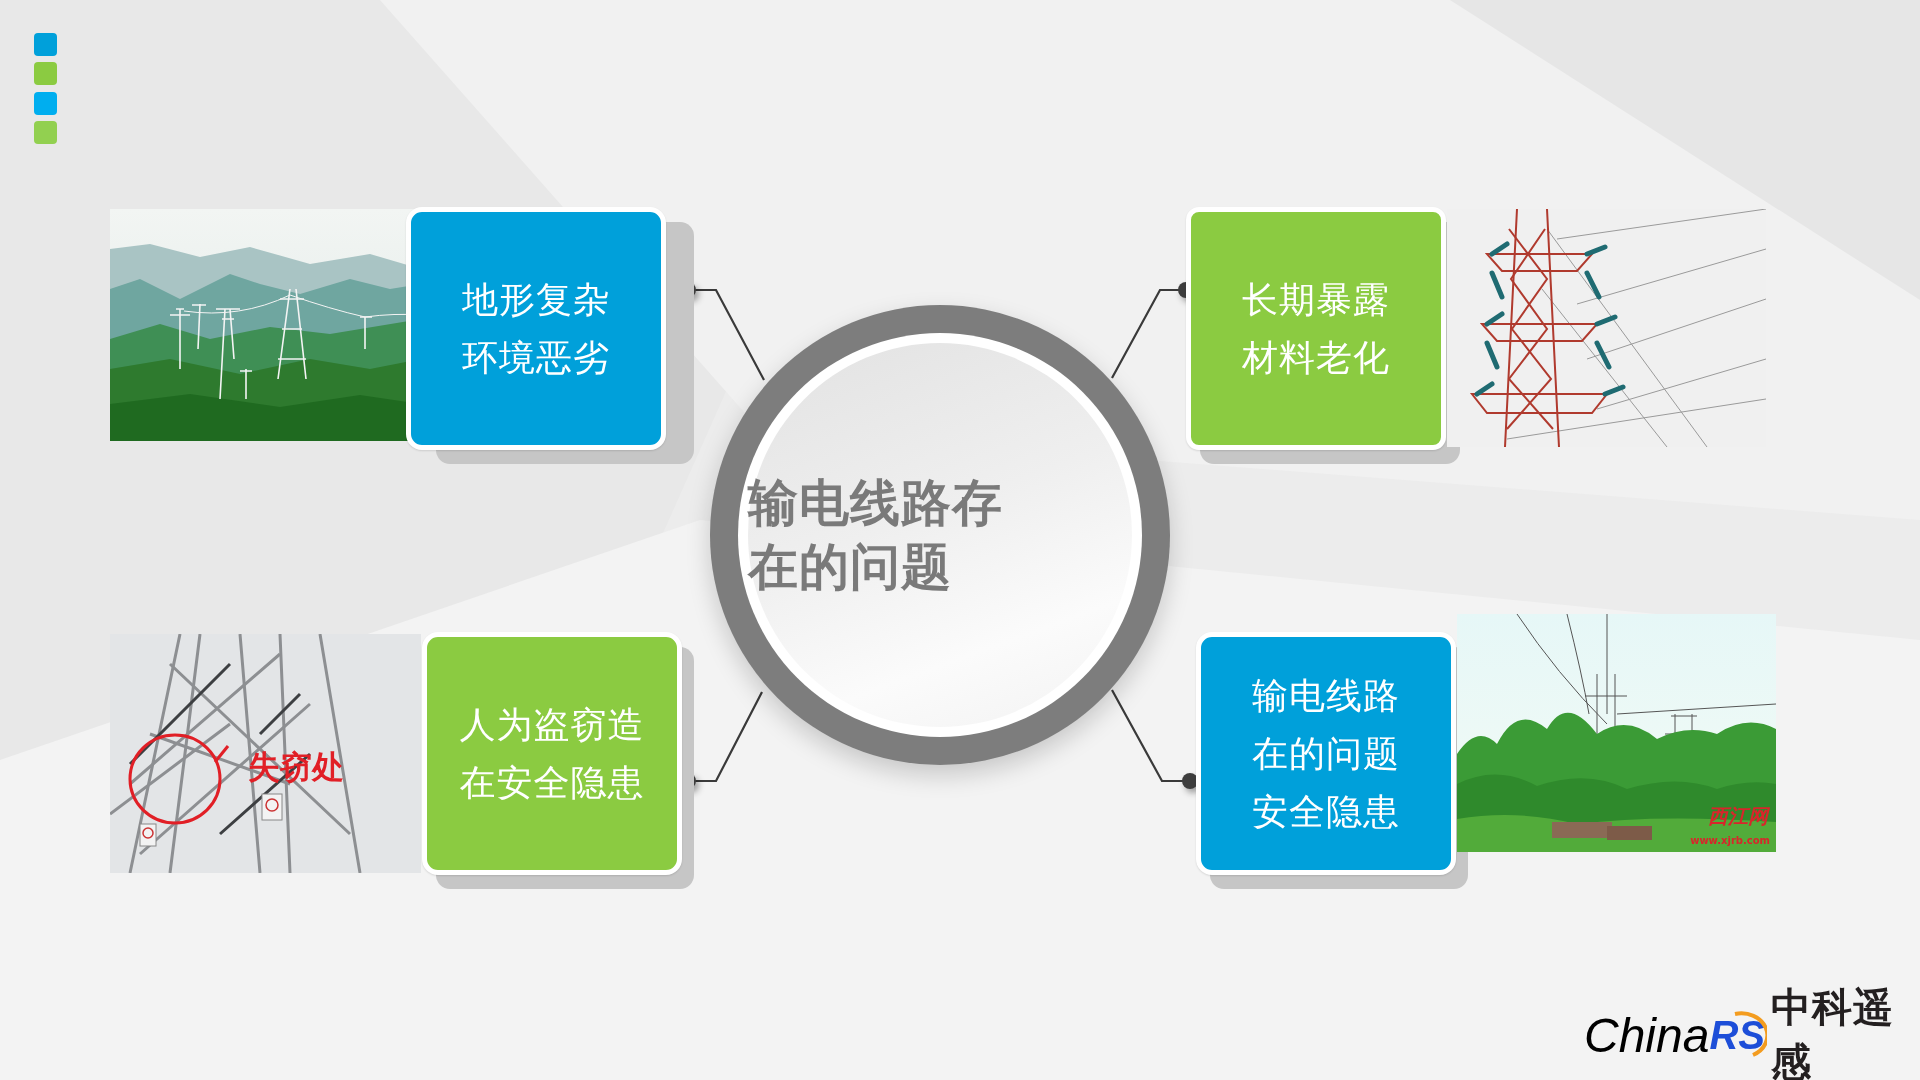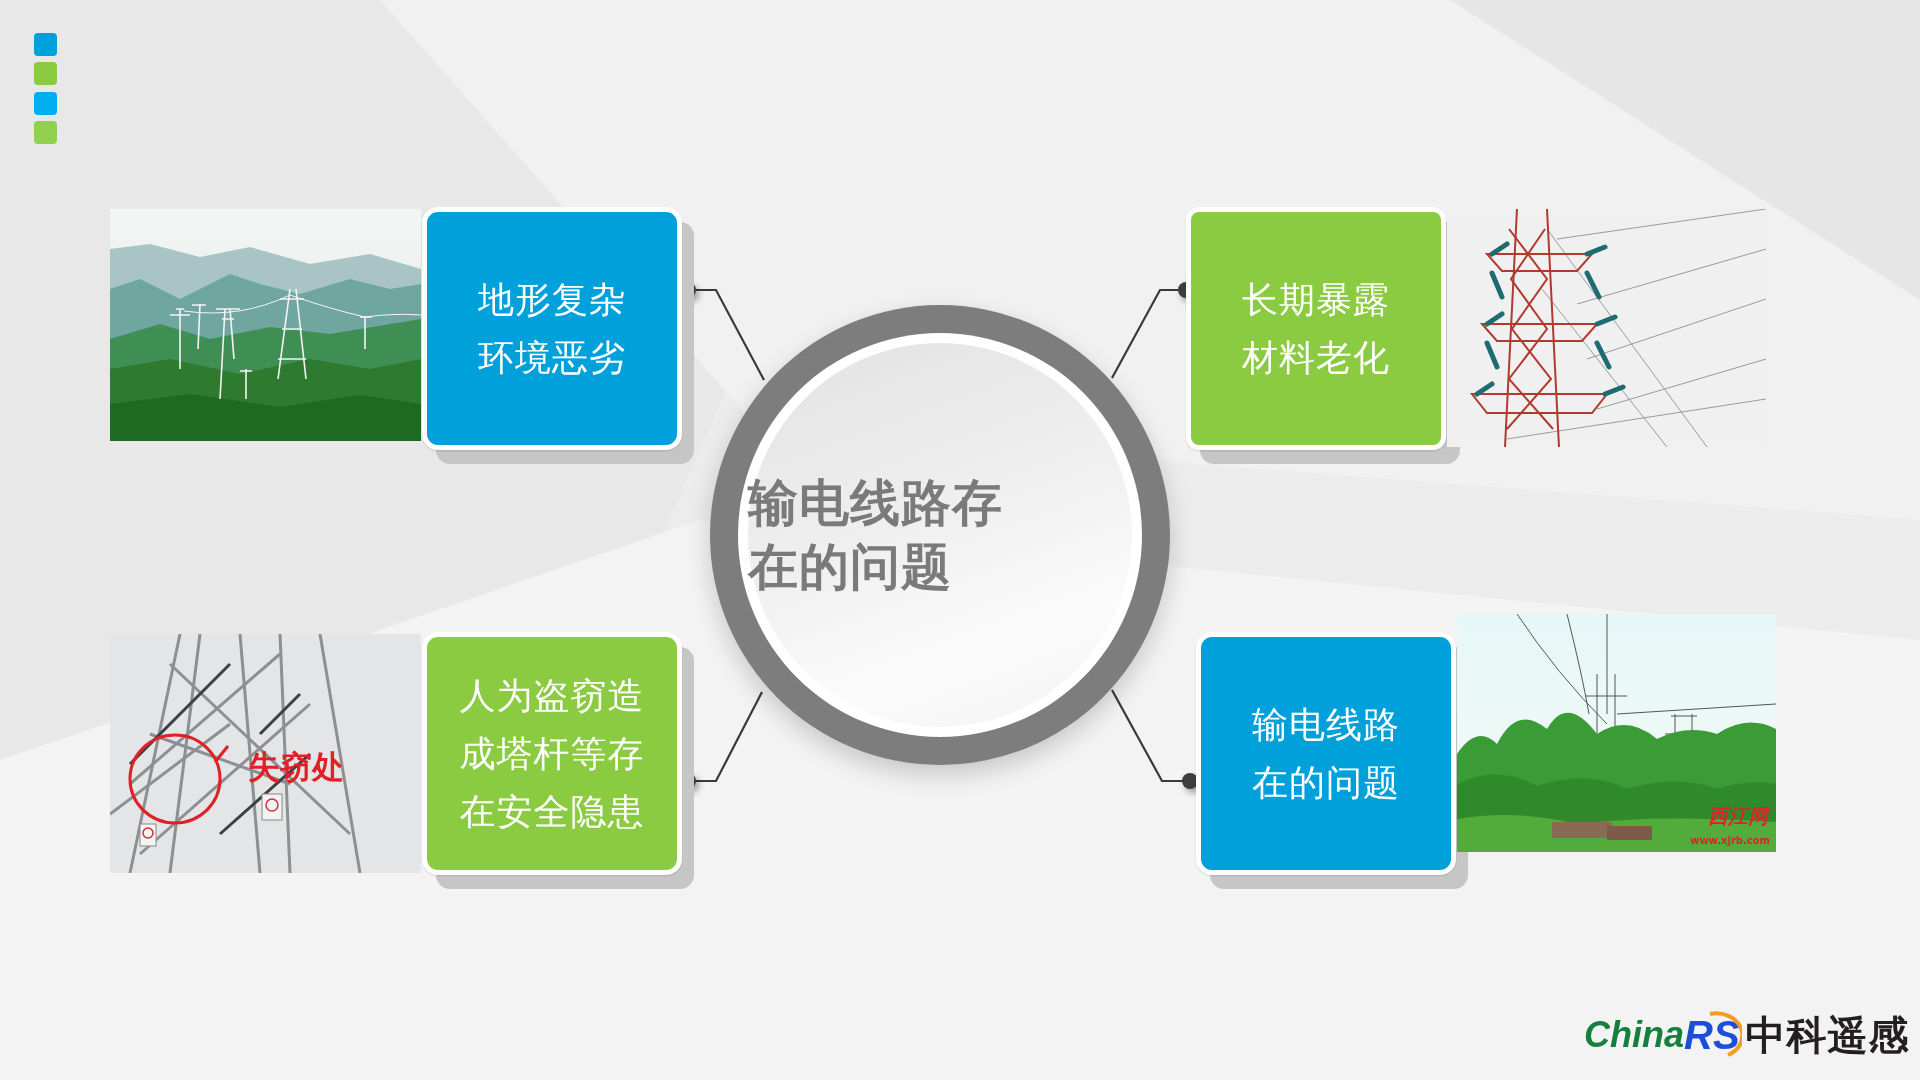--- a/index.html
+++ b/index.html
@@ -19,21 +19,21 @@
   .green{background:#8bcb41;}
   .connectors{position:absolute;left:0;top:0;width:1920px;height:1080px;pointer-events:none;}
   .circle-outer{position:absolute;left:710px;top:305px;width:460px;height:460px;border-radius:50%;
         background:#7d7d7d;box-shadow:0 10px 24px rgba(0,0,0,.18);}
   .circle-white{position:absolute;left:738px;top:333px;width:404px;height:404px;border-radius:50%;background:#ffffff;}
   .circle-inner{position:absolute;left:748px;top:343px;width:384px;height:384px;border-radius:50%;
         background:linear-gradient(160deg,#e2e2e2 0%,#efefef 45%,#fbfbfb 75%,#f2f2f2 100%);
         display:flex;flex-direction:column;justify-content:center;}
   .circle-inner .t{color:#7a7a7a;font-size:50px;font-weight:bold;line-height:64px;letter-spacing:1px;}
   .logo{position:absolute;left:1584px;top:1012px;height:46px;display:flex;align-items:center;}
-  .logo .china{font-family:"Liberation Sans",sans-serif;font-style:italic;font-weight:bold;font-size:36px;color:#15803d;}
+  .logo .china{font-family:"Liberation Sans",sans-serif;font-style:italic;font-weight:normal;font-size:48px;color:#000000;}
   .logo .rs{font-family:"Liberation Sans",sans-serif;font-style:italic;font-weight:bold;font-size:40px;color:#1d4ed8;position:relative;}
   .logo .cn{font-weight:bold;font-size:40px;color:#231f20;margin-left:6px;letter-spacing:1px;}
 </style>
 </head>
 <body>
 
 <svg class="bg" viewBox="0 0 1920 1080" preserveAspectRatio="none">
   <rect width="1920" height="1080" fill="#ececec"></rect>
   <polygon points="0,0 900,0 420,1080 0,1080" fill="#e8e8e8"></polygon>
   <polygon points="380,0 1920,0 1920,520 760,430" fill="#f1f1f1"></polygon>
@@ -85,21 +85,21 @@
       <path d="M90,95 L88,140 M82,96 L96,96"></path>
       <path d="M115,100 L110,190 M120,100 L124,150 M106,100 L130,100 M112,110 L124,110"></path>
       <path d="M180,80 L168,170 M186,80 L196,170 M170,90 L194,90 M172,120 L192,120 M168,150 L196,150"></path>
       <path d="M136,160 L136,190 M130,162 L142,162"></path>
       <path d="M255,108 L255,140 M250,108 L262,108"></path>
       <path d="M74,102 Q130,110 180,86 Q220,100 255,108 Q285,104 311,106" stroke-width="1"></path>
     </g>
   </svg>
 </div>
 <div class="card-shadow" style="left:436px;top:222px;width:258px;height:242px;"></div>
-<div class="card blue" style="left:422px;top:207px;width:260px;height:243px;">
+<div class="card blue" style="left:406px;top:207px;width:260px;height:243px;">
   <div class="line">地形复杂</div>
   <div class="line">环境恶劣</div>
 </div>
 
 <div class="card-shadow" style="left:1200px;top:222px;width:260px;height:242px;"></div>
 <div class="card green" style="left:1186px;top:207px;width:260px;height:243px;border-radius:13px;">
   <div class="line">长期暴露</div>
   <div class="line">材料老化</div>
 </div>
 <div class="photo" style="left:1447px;top:209px;width:319px;height:238px;background:#f1f1f1;">
@@ -139,28 +139,28 @@
     <rect x="152" y="160" width="20" height="26" fill="#f3f3f3" stroke="#888"></rect>
     <circle cx="162" cy="171" r="6" fill="none" stroke="#c33" stroke-width="1.5"></circle>
     <ellipse cx="65" cy="145" rx="45" ry="44" fill="none" stroke="#e11f26" stroke-width="3"></ellipse>
     <path d="M105,128 L118,112" stroke="#e11f26" stroke-width="3"></path>
   </svg>
   <div style="position:absolute;left:138px;top:112px;color:#e11f26;font-weight:bold;font-size:32px;">失窃处</div>
 </div>
 <div class="card-shadow" style="left:436px;top:647px;width:258px;height:242px;"></div>
 <div class="card green" style="left:422px;top:632px;width:260px;height:243px;">
   <div class="line">人为盗窃造</div>
-  <div class="line">成塔杆等存</div>
   <div class="line">在安全隐患</div>
 </div>
 
 <div class="card-shadow" style="left:1210px;top:647px;width:258px;height:242px;"></div>
 <div class="card blue" style="left:1196px;top:632px;width:260px;height:243px;">
   <div class="line">输电线路</div>
   <div class="line">在的问题</div>
+  <div class="line">安全隐患</div>
 </div>
 <div class="photo" style="left:1457px;top:614px;width:319px;height:238px;">
   <svg viewBox="0 0 319 238" preserveAspectRatio="none">
     <defs>
       <linearGradient id="sky4" x1="0" y1="0" x2="0" y2="1">
         <stop offset="0" stop-color="#e6f7f7"></stop>
           <stop offset="1" stop-color="#f3fbf5"></stop>
       </linearGradient>
     </defs>
     <rect width="319" height="238" fill="url(#sky4)"></rect>

